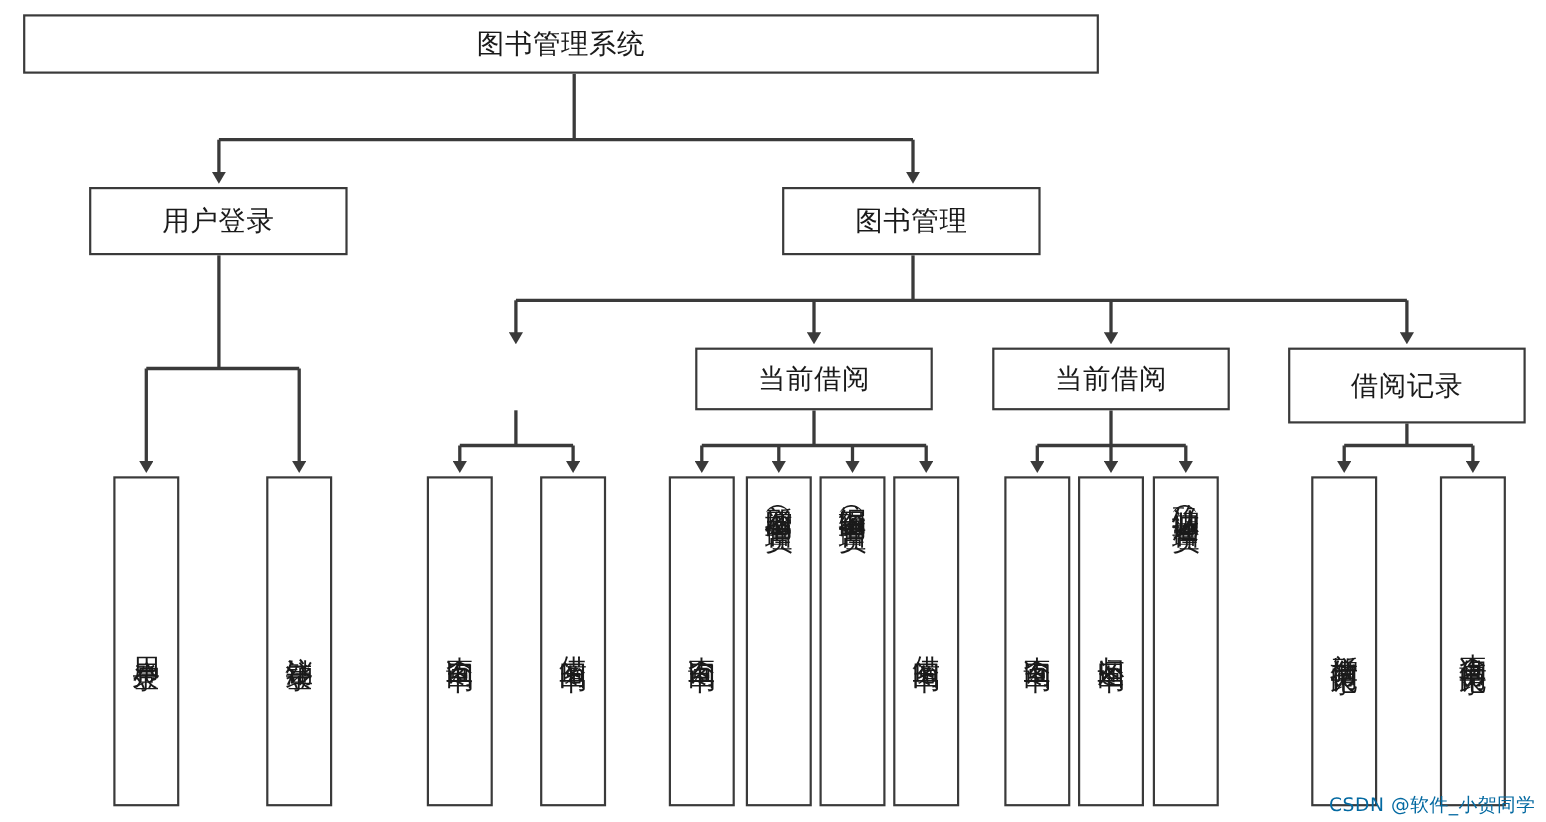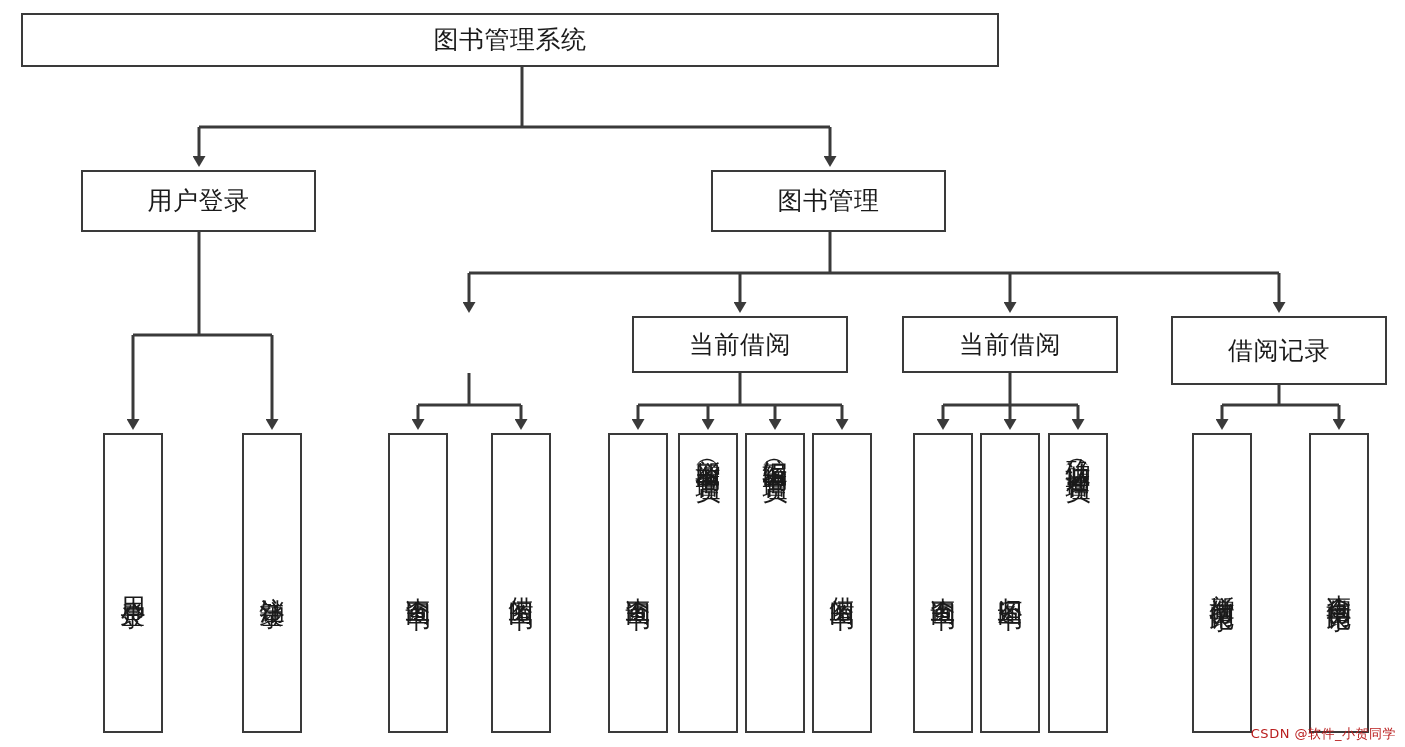--- a/index.html
+++ b/index.html
@@ -66,22 +66,22 @@
   .node.leaf.centered {
     align-items: center;
   }
   .node.leaf.toppad .node-label {
     margin-top: 4px;
   }
   #watermark {
     position: absolute;
     right: 9px;
     bottom: 4px;
-    font-size: 13px;
-    color: #b91c1c;
+    font-size: 17px;
+    color: #0369a1;
     z-index: 6;
     white-space: nowrap;
     letter-spacing: 0.5px;
   }
 </style>
 </head>
 <body>
 
 <div id="diagram-root">
 

